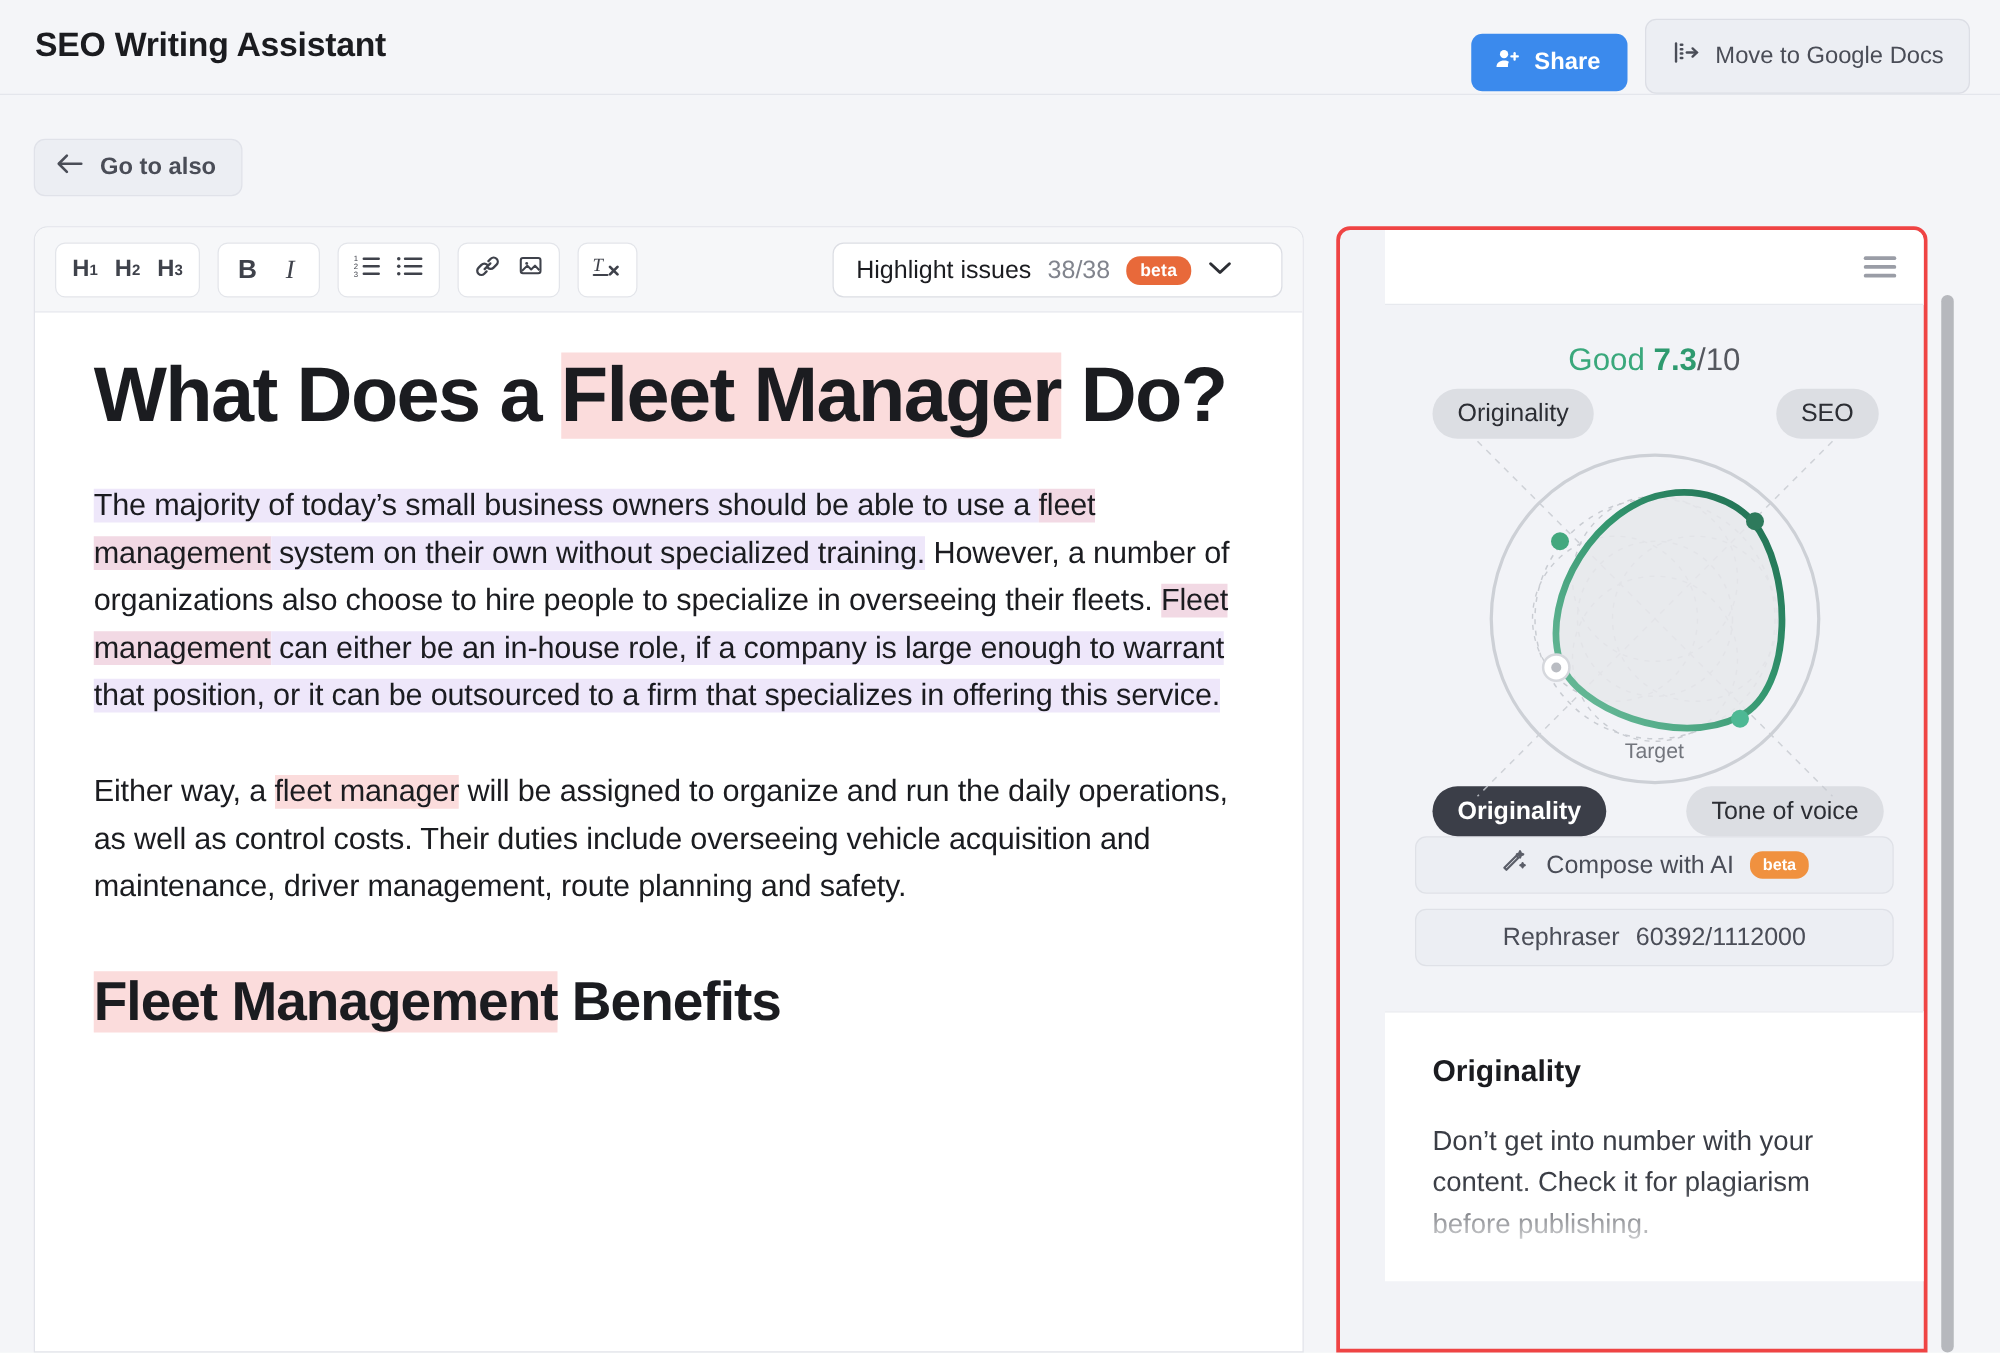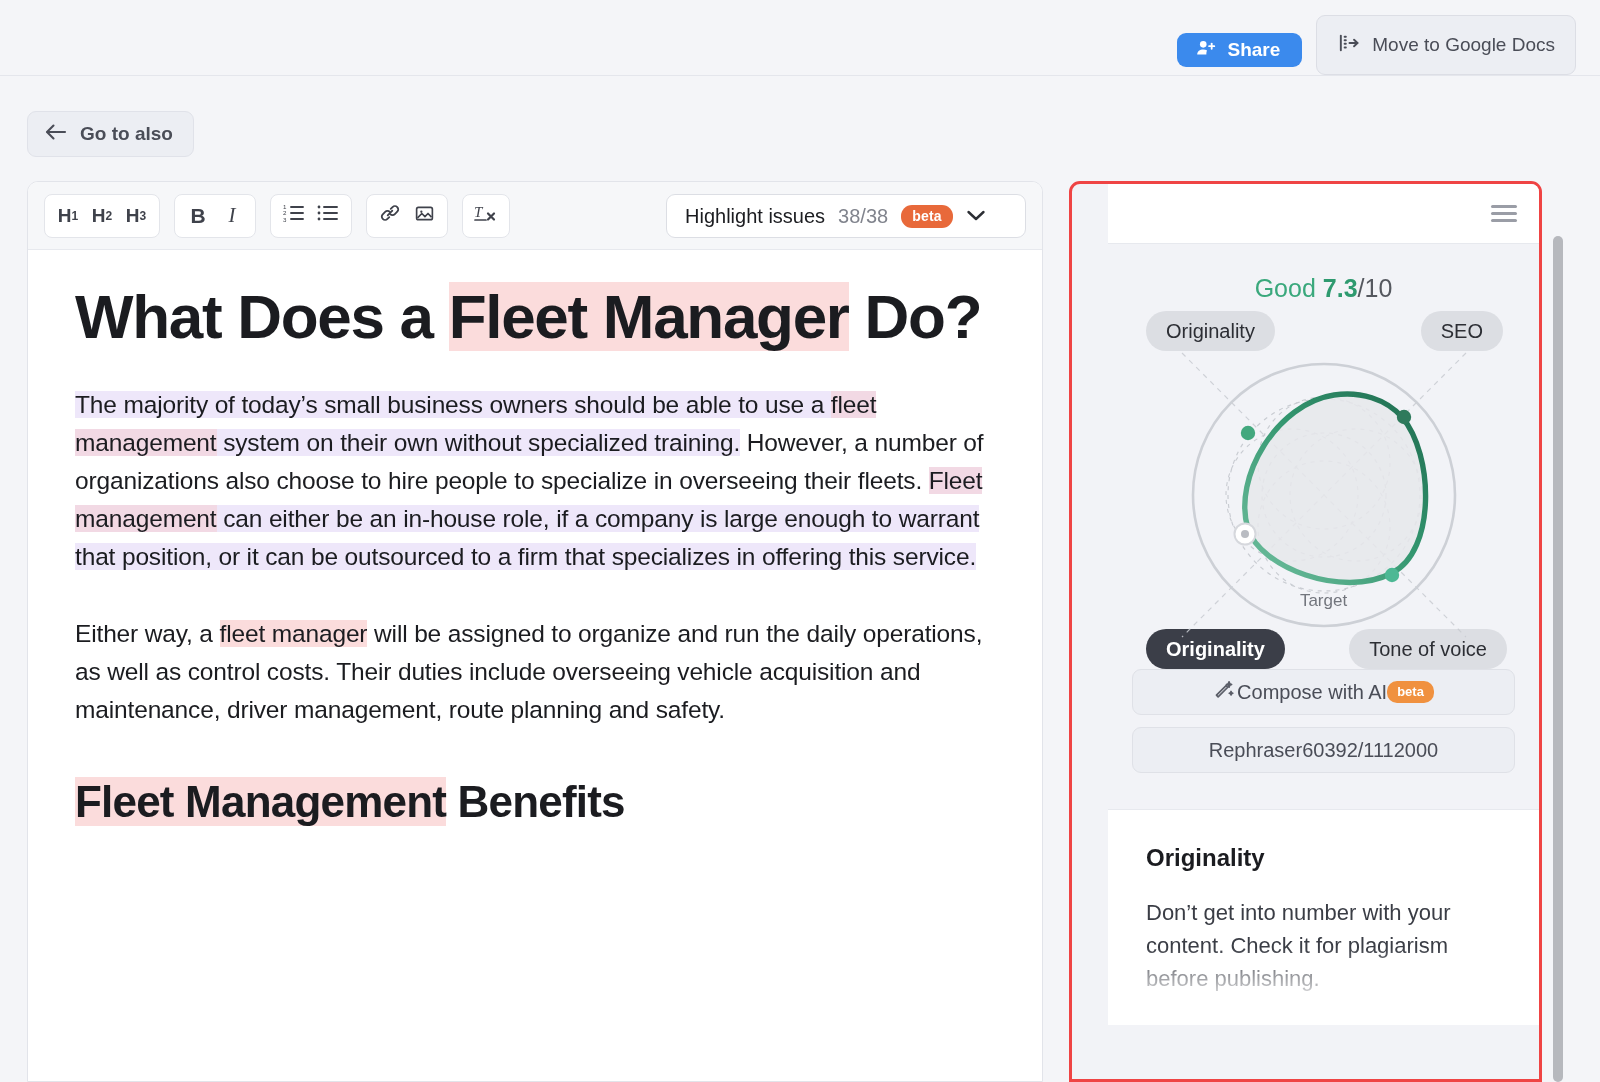--- a/index.html
+++ b/index.html
@@ -21,21 +21,21 @@
   .app-title {
     position: absolute; left: 28px; top: 21px;
     font-size: 27px; font-weight: 700; color: #1b1c20;
     letter-spacing: -0.2px;
   }
   .appbar-actions {
     position: absolute; right: 24px; top: 15px;
     display: flex; align-items: center; gap: 14px;
   }
   .btn-share {
-    height: 34px; padding: 0 22px 0 18px;
+    height: 46px; padding: 0 22px 0 18px;
     background: #3b8aed; color: #fff;
     border: none; border-radius: 9px;
     font-size: 19px; font-weight: 600;
     display: flex; align-items: center; gap: 10px;
     cursor: pointer;
     font-family: "Liberation Sans", sans-serif;
     margin-top: 10px;
   }
   .btn-gdocs {
     height: 60px; padding: 0 20px;
@@ -197,21 +197,21 @@
   }
   .radar-svg { position: absolute; left: 50%; top: 38px; transform: translateX(-50%); }
 
   .action-btn {
     margin: 0 24px 12px;
     height: 46px;
     background: #eceef3;
     border: 1px solid #dfe1e7;
     border-radius: 9px;
     display: flex; align-items: center; justify-content: center;
-    gap: 0; cursor: pointer;
+    gap: 13px; cursor: pointer;
     font-size: 20px; color: #4a4d57;
   }
   .badge-beta-sm {
     background: #f0913f; color: #fff;
     border-radius: 10px; font-size: 13px; font-weight: 700;
     padding: 3px 10px 4px;
   }
   .side-sep { height: 24px; }
   .side-detail {
     background: #fff;
@@ -232,20 +232,21 @@
   }
   .scrollbar-thumb {
     width: 10px; height: 100%;
     background: #b6b8bd; border-radius: 6px;
   }
 </style>
 </head>
 <body>
 
 <div class="appbar">
+  <div class="app-title">SEO Writing Assistant</div>
   <div class="appbar-actions">
     <button class="btn-share">
       <span>
         <svg width="22" height="22" viewBox="0 0 24 24" fill="#fff" aria-hidden="true">
           <circle cx="9" cy="8" r="3.6"></circle>
           <path d="M2.4 19.2c0-3.5 2.9-5.6 6.6-5.6 1.6 0 3.1.4 4.2 1.1-.5.9-.8 1.9-.8 3v1.5H2.4z"></path>
           <rect x="17.2" y="6.2" width="2" height="7.6" rx="1"></rect>
           <rect x="14.4" y="9" width="7.6" height="2" rx="1"></rect>
         </svg>
       </span>

